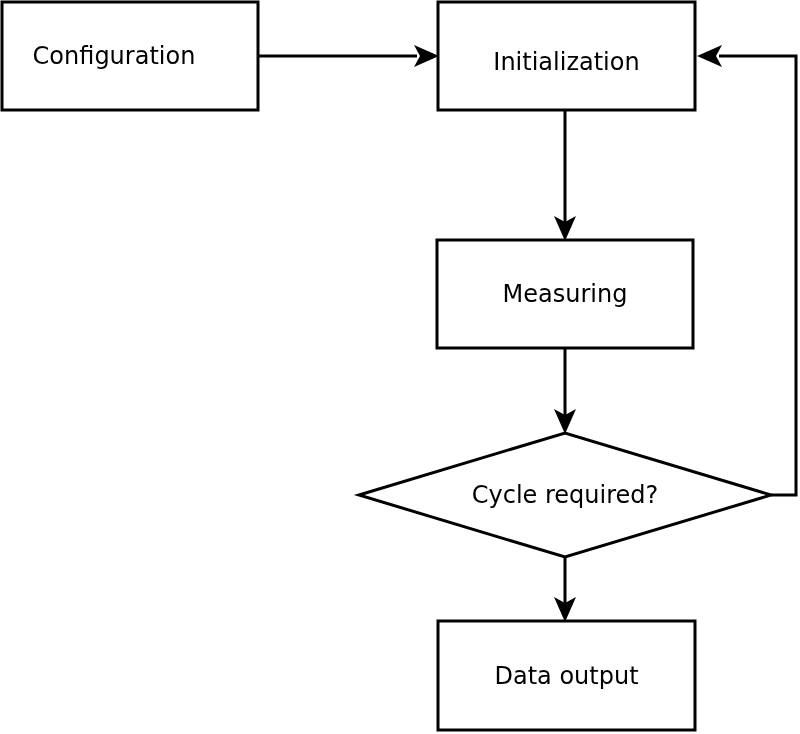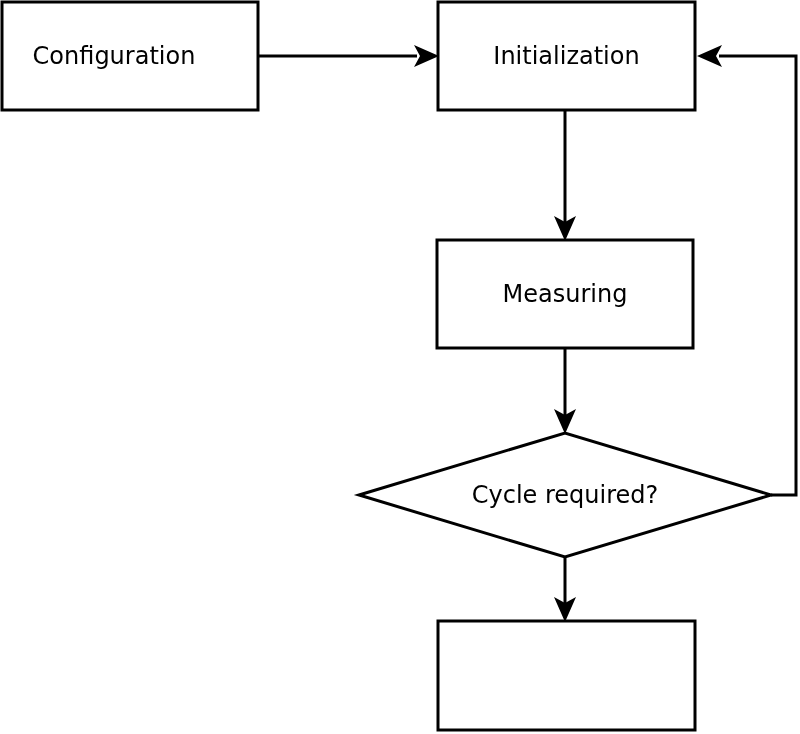--- a/index.html
+++ b/index.html
@@ -25,21 +25,21 @@
     display: flex;
     align-items: center;
     justify-content: center;
     font-size: 24px;
     color: #000000;
     white-space: nowrap;
     pointer-events: none;
   }
   
   .lbl-configuration { left: 2px;   top: 2px;   width: 224px; height: 108px; }
-  .lbl-initialization{ left: 438px; top: 2px;   width: 257px; height: 108px; }
+  .lbl-initialization{ left: 438px; top: 8px;   width: 257px; height: 108px; }
   .lbl-measuring     { left: 437px; top: 240px; width: 256px; height: 108px; }
   .lbl-cycle         { left: 359px; top: 433px; width: 412px; height: 124px; }
   .lbl-data-output   { left: 438px; top: 621px; width: 257px; height: 109px; }
 </style>
 </head>
 <body>
 
 <div id="stage">
 
   <svg id="flowchart-svg" width="800" height="734" viewBox="0 0 800 734">
@@ -74,14 +74,15 @@
   </svg>
 
   <div class="node-label lbl-configuration">Configuration</div>
 
   <div class="node-label lbl-initialization">Initialization</div>
 
   <div class="node-label lbl-measuring">Measuring</div>
 
   <div class="node-label lbl-cycle">Cycle required?</div>
 
+  <div class="node-label lbl-data-output">Data output</div>
 
 </div>
 
 </body></html>

